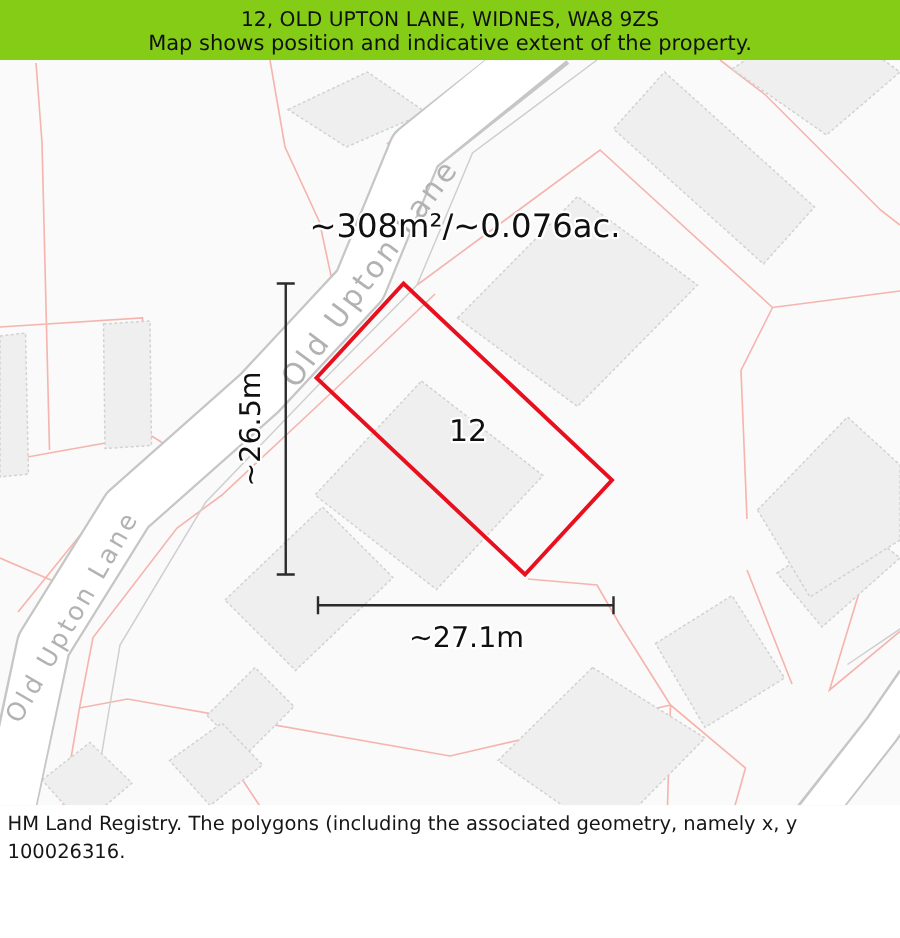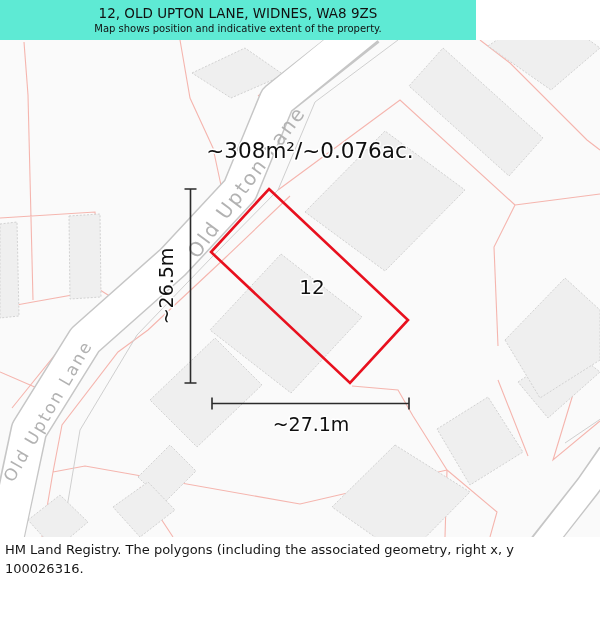--- a/index.html
+++ b/index.html
@@ -1,20 +1,20 @@
 <!DOCTYPE html>
 <html style="--plot-outline: #e8101e; --parcel-line: #f5b5ae; --building-fill: #efefef; --building-stroke: #d2d2d2; --road-casing: #c6c6c6; --road-fill: #ffffff; --road-label: #b2b2b2; --map-background: #fafafa; --dimension-line: #2b2b2b;"><head>
 <meta charset="utf-8">
 <style>
   html,body{margin:0;padding:0;background:#ffffff;}
   .page{position:relative;width:600px;height:625px;background:#ffffff;overflow:hidden;
         font-family:"DejaVu Sans","Liberation Sans",sans-serif;color:#111;}
-  .header{position:absolute;top:0;left:0;width:476px;height:40px;text-align:center;background:#5eead4;}
+  .header{position:absolute;top:0;left:0;width:600px;height:40px;text-align:center;background:#84cc16;}
   .header .title{font-size:13.5px;line-height:16px;padding-top:5px;color:#111;}
-  .header .subtitle{font-size:10px;line-height:16px;color:#111;}
+  .header .subtitle{font-size:14px;line-height:16px;color:#111;}
   .map-wrap{position:absolute;top:40px;left:0;width:600px;height:497px;overflow:hidden;}
   svg{display:block;}
   .map-bg{fill:var(--map-background,#fafafa);}
   .parcel{stroke:var(--parcel-line,#f5b5ae);stroke-width:1.1;fill:none;}
   .grayline{stroke:#cfcfcf;stroke-width:1;fill:none;}
   .building{fill:var(--building-fill,#efefef);stroke:var(--building-stroke,#d0d0d0);
             stroke-width:1;stroke-dasharray:2 1.6;}
   .road-casing{stroke:var(--road-casing,#c6c6c6);fill:none;}
   .road-fill{stroke:var(--road-fill,#ffffff);fill:none;}
   .road-label{fill:var(--road-label,#b2b2b2);letter-spacing:2px;}
@@ -104,17 +104,17 @@
       </g>
 
       <text class="map-label" font-size="21.5" text-anchor="middle" x="310" y="158">~308m²/~0.076ac.</text>
       <text class="map-label" font-size="20" text-anchor="middle" x="312" y="294">12</text>
       <text class="map-label" font-size="19" text-anchor="middle" transform="translate(173,286) rotate(-90)">~26.5m</text>
       <text class="map-label" font-size="19" text-anchor="middle" x="311" y="431">~27.1m</text>
     </svg>
   </div>
 
   <div class="footer">
-    <div>HM Land Registry. The polygons (including the associated geometry, right x, y</div>
+    <div>HM Land Registry. The polygons (including the associated geometry, namely x, y</div>
     <div>100026316.</div>
   </div>
 
 </div>
 
 </body></html>

